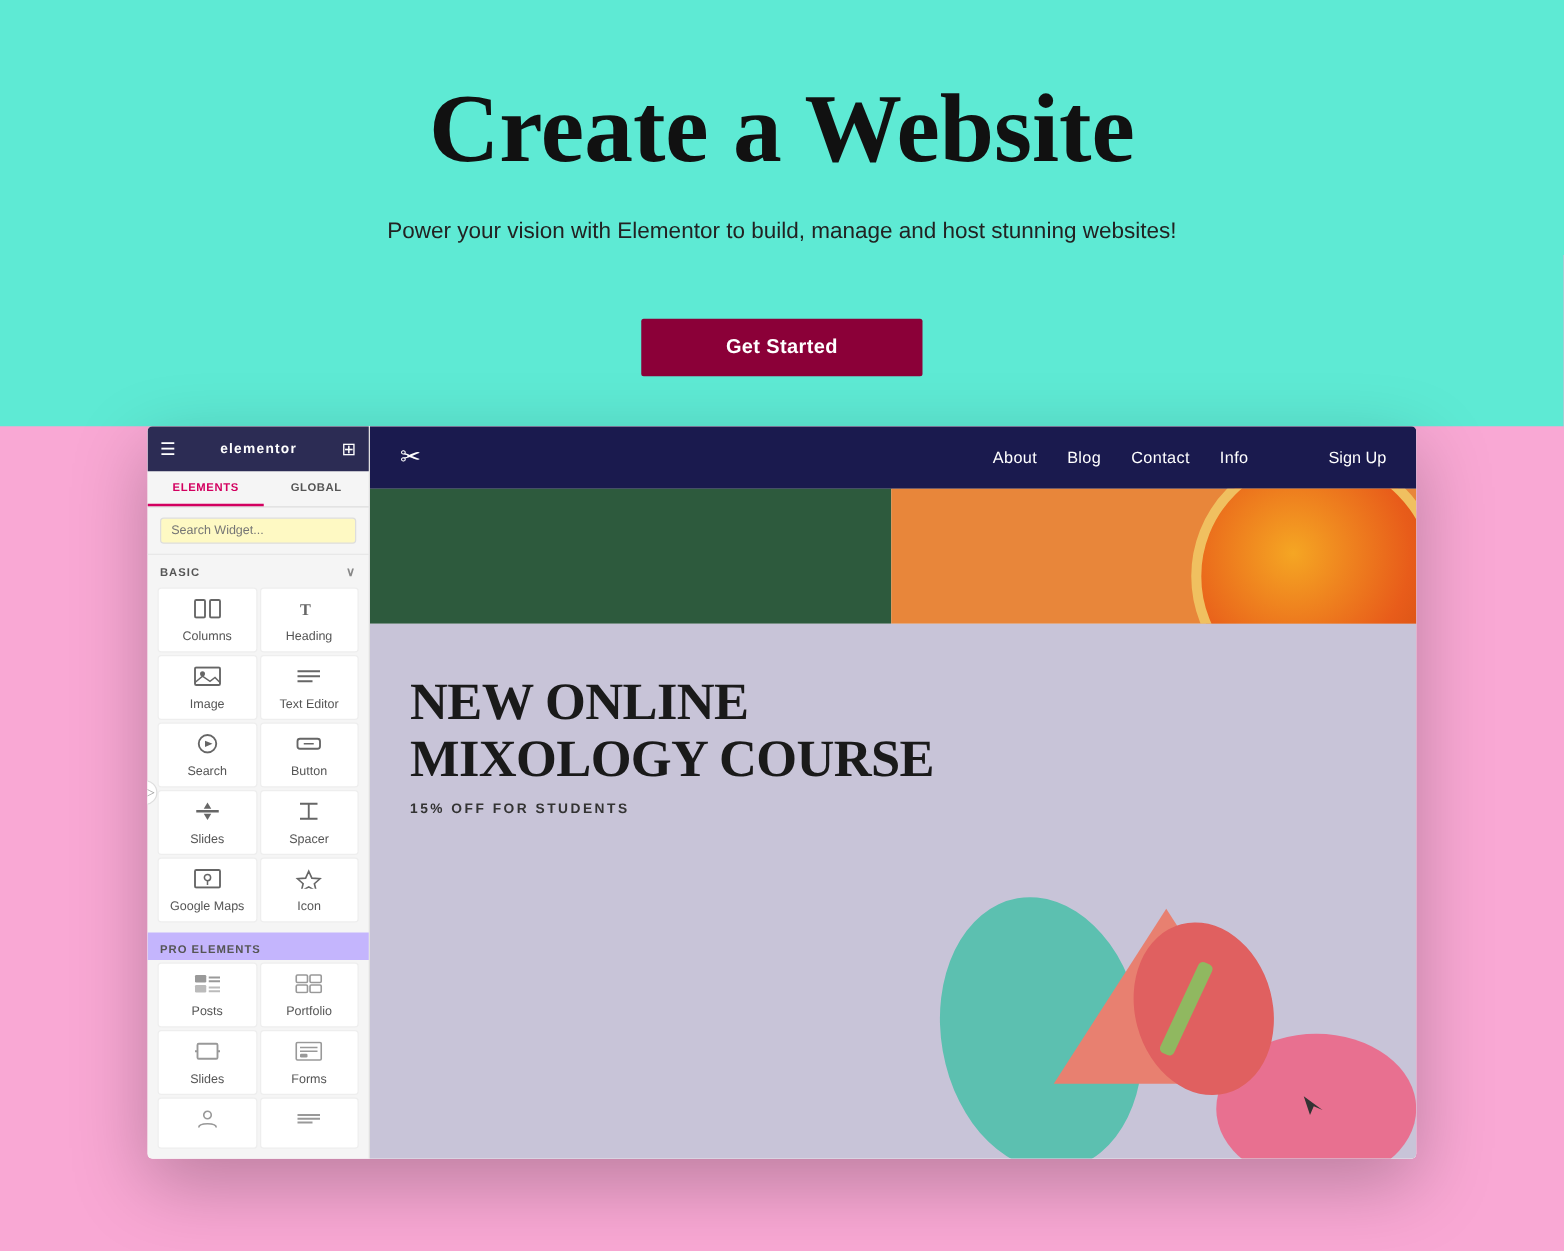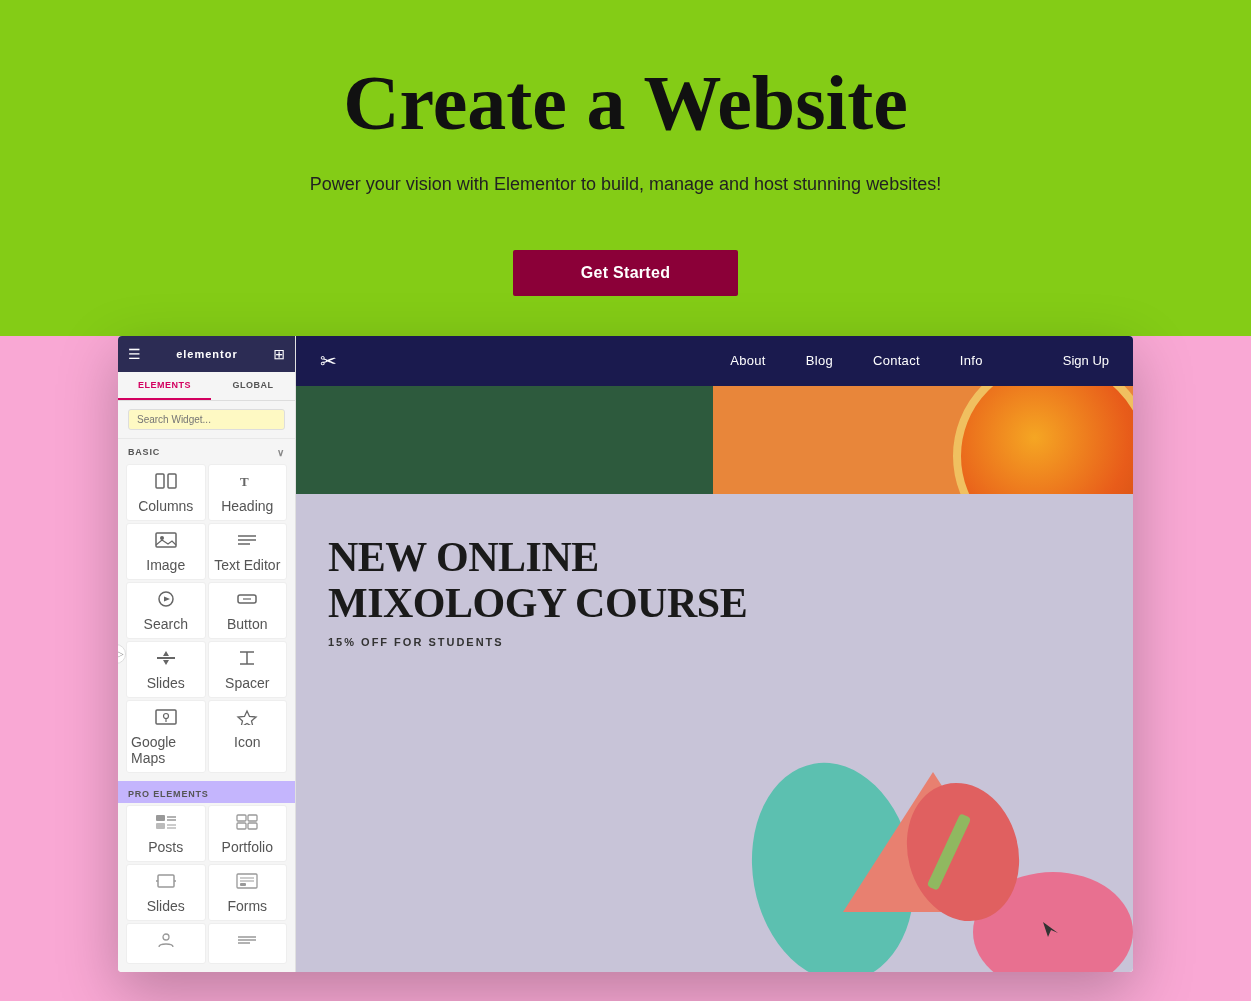--- a/index.html
+++ b/index.html
@@ -6,51 +6,50 @@
     body {
       width: 1251px;
       min-height: 1001px;
       font-family: -apple-system, BlinkMacSystemFont, 'Segoe UI', sans-serif;
       background: #f9a8d4;
       overflow-x: hidden;
     }
 
     
     .hero {
-      background: #84cc16;
+      background: #5eead4;
       text-align: center;
       padding: 60px 20px 40px;
     }
     .hero-title {
       font-size: 78px;
       font-weight: 900;
       color: #111;
       line-height: 1.1;
       font-family: Georgia, serif;
       margin-bottom: 24px;
     }
     .hero-subtitle {
       font-size: 18px;
       color: #222;
       line-height: 1.6;
       max-width: 720px;
-      margin: 0 auto 36px;
+      margin: 0 auto 56px;
     }
     .cta-button {
       display: inline-block;
       background: #8b0038;
       color: #fff;
       padding: 14px 68px;
       font-size: 16px;
       font-weight: 600;
       border: none;
       cursor: pointer;
       border-radius: 2px;
       letter-spacing: 0.3px;
-      margin-top: 15px;
     }
 
     
     .preview-wrapper {
       margin: 0 118px;
       display: flex;
       border-radius: 4px;
       overflow: hidden;
       box-shadow: 0 20px 60px rgba(0,0,0,0.25);
       background: #fff;
@@ -146,23 +145,23 @@
       border: 1px solid #eee;
       border-radius: 3px;
       cursor: grab;
     }
     .widget-icon {
       font-size: 18px;
       color: #666;
       margin-bottom: 4px;
     }
     .widget-label {
-      font-size: 14px;
+      font-size: 10px;
       color: #555;
-      text-align: left;
+      text-align: right;
     }
     .pro-section-title {
       font-size: 9px;
       font-weight: 700;
       color: #555;
       text-transform: uppercase;
       letter-spacing: 0.8px;
       padding: 8px 10px 4px;
       background: #c4b5fd;
     }
@@ -185,21 +184,21 @@
       flex-shrink: 0;
     }
     .preview-nav-logo {
       color: #fff;
       font-size: 20px;
       margin-right: auto;
       font-weight: 300;
     }
     .preview-nav-links {
       display: flex;
-      gap: 40px;
+      gap: 24px;
       align-items: center;
     }
     .preview-nav-link {
       color: #fff;
       font-size: 13px;
       text-decoration: none;
       letter-spacing: 0.3px;
     }
     .preview-nav-signup {
       color: #fff;

